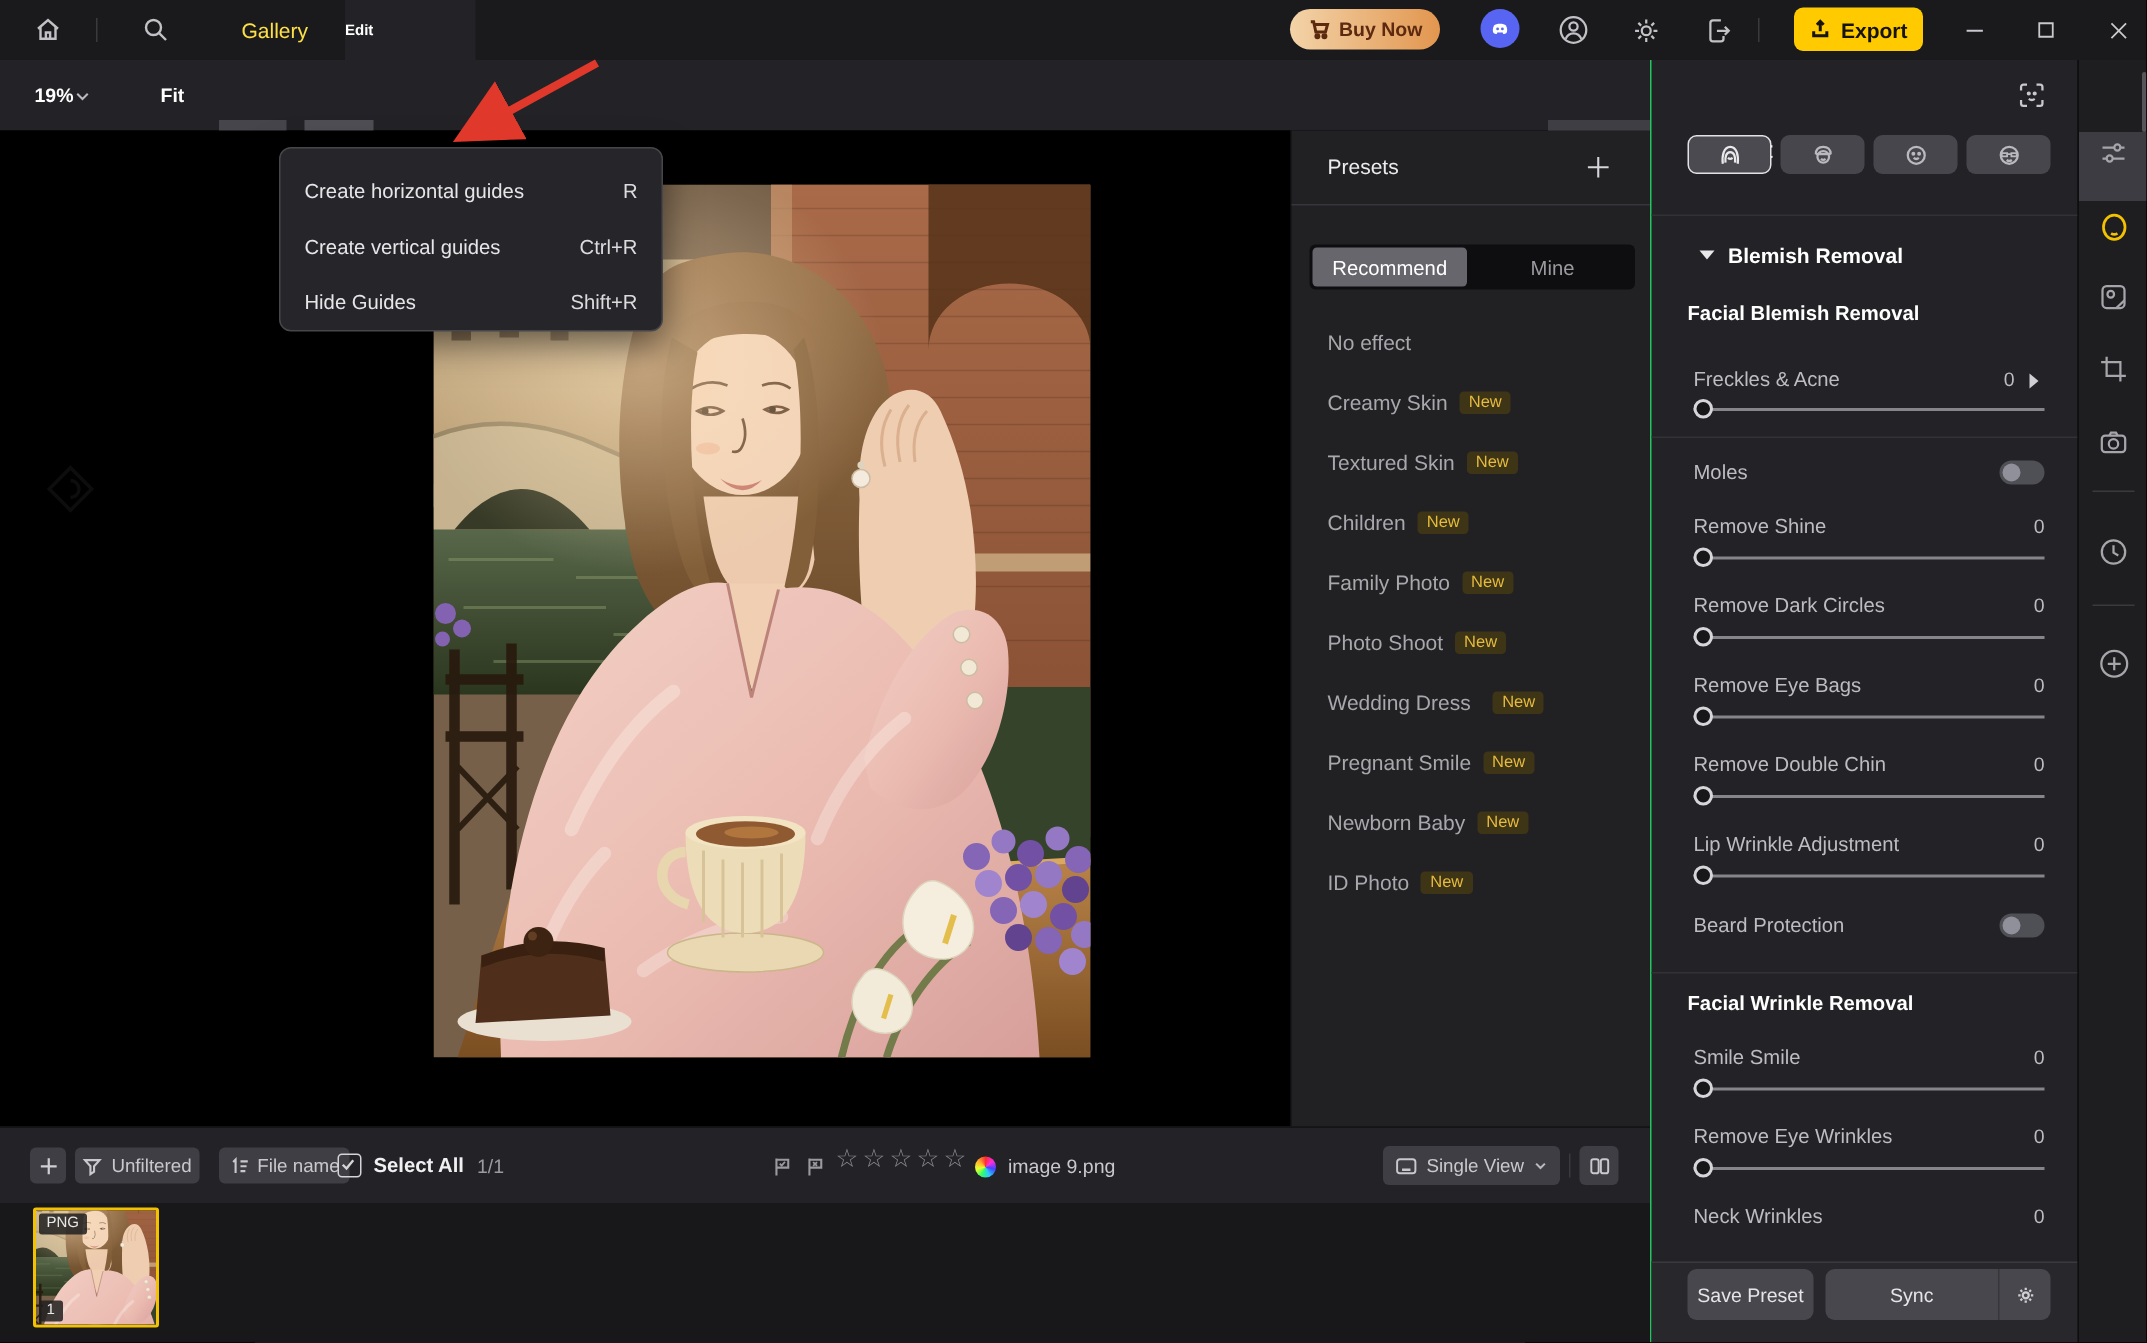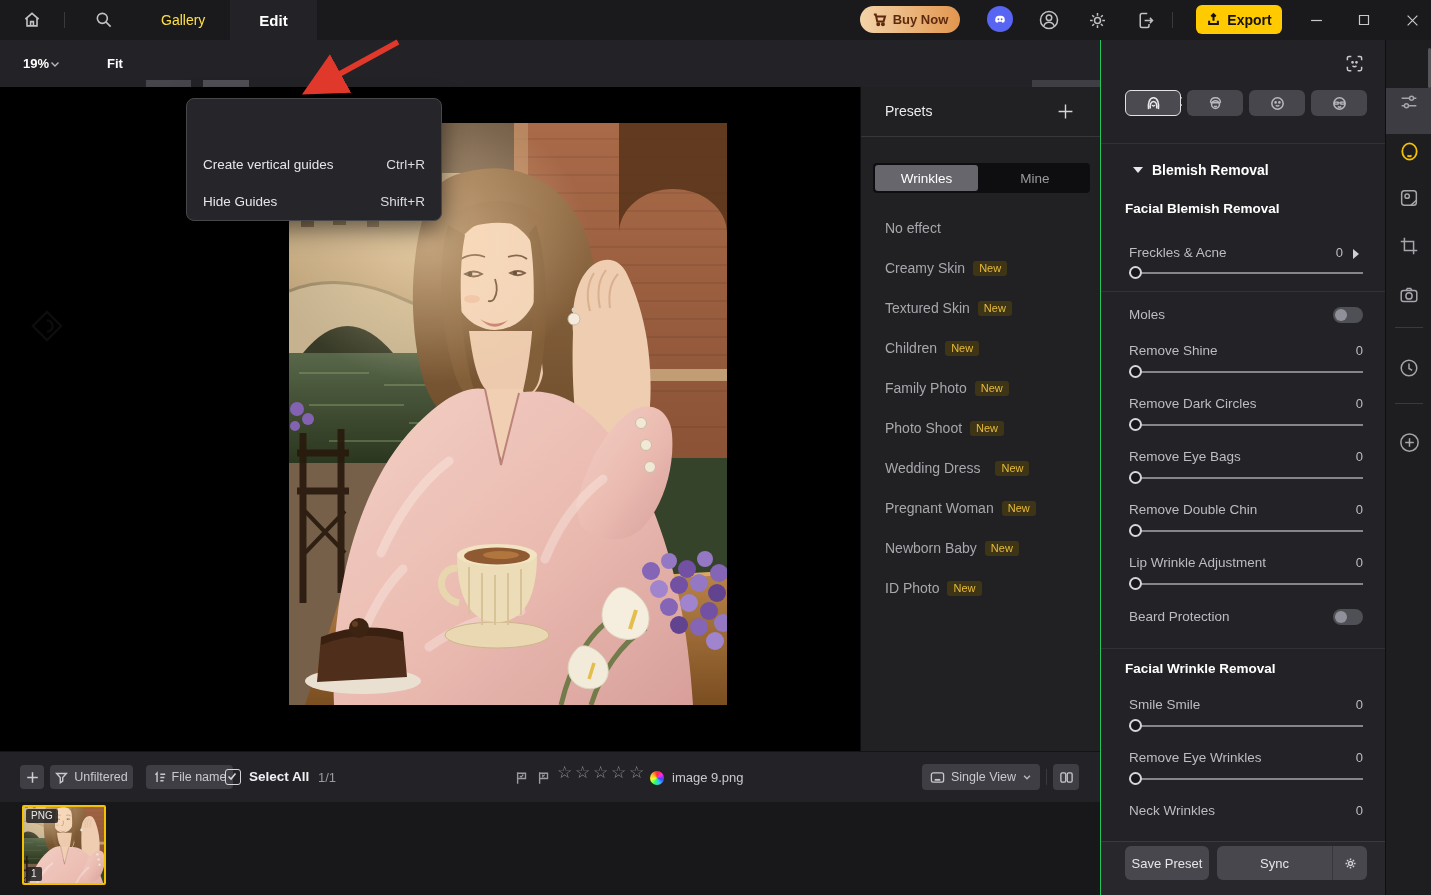--- a/index.html
+++ b/index.html
@@ -8,21 +8,21 @@
   .abs{position:absolute;}
   .row{display:flex;align-items:center;}
   svg.ic{display:block;}
   .ic *{vector-effect:non-scaling-stroke;}
 
   
   .topbar{left:0;top:0;width:1431px;height:40px;background:#1a1a1d;}
   .tb-icon{color:#c2c2c6;display:flex;align-items:center;justify-content:center;width:28px;height:28px;}
   .vdiv{width:1px;height:16px;background:#3a3a3e;}
   .tab-label{color:#fde047;font-size:14px;}
-  .edit-tab{left:230px;top:0;width:87px;height:40px;background:#232327;display:flex;align-items:center;justify-content:center;color:#fff;font-weight:bold;font-size:15px;}
+  .edit-tab{left:230px;top:0;width:87px;height:40px;background:#232327;display:flex;align-items:center;justify-content:flex-start;color:#fff;font-weight:bold;font-size:10px;}
   .buynow{left:860px;top:6px;width:100px;height:27px;border-radius:14px;background:linear-gradient(90deg,#f3d3a8,#e2964f);display:flex;align-items:center;justify-content:center;gap:6px;color:#5d2a10;font-weight:bold;font-size:13px;}
   .discord{left:987px;top:6px;width:26px;height:26px;border-radius:50%;background:#5865f2;display:flex;align-items:center;justify-content:center;}
   .export-btn{left:1196px;top:5px;width:86px;height:29px;border-radius:6px;background:#ffcb00;color:#161309;font-weight:bold;font-size:14px;display:flex;align-items:center;justify-content:center;gap:6px;}
   .winctl{color:#c9c9cd;width:30px;height:30px;display:flex;align-items:center;justify-content:center;}
 
   
   .toolbar{left:0;top:40px;width:1100px;height:47px;background:#232327;}
   .zoom-val{color:#fff;font-weight:bold;font-size:13px;}
   .fit{color:#fff;font-weight:bold;font-size:13px;}
   .tool-btn{top:40px;height:47px;display:flex;align-items:center;justify-content:center;color:#e8e8ec;}
@@ -378,20 +378,24 @@
             <circle cx="410" cy="504" r="9" fill="#7e62bd"></circle>
             <circle cx="426" cy="518" r="9" fill="#9b84d6"></circle>
         </g>
         <ellipse cx="140" cy="120" rx="160" ry="140" fill="url(#gGlow)"></ellipse>
         <rect x="0" y="0" width="438" height="582" fill="#ff9a3c" opacity=".05"></rect>
       </g>
     </svg>
   </div>
 
   <div class="abs ctxmenu">
+    <div class="ctx-item" style="top:8px;">
+      <span>Create horizontal guides</span>
+      <span class="ctx-sc">R</span>
+    </div>
     <div class="ctx-item" style="top:45px;">
       <span>Create vertical guides</span>
       <span class="ctx-sc">Ctrl+R</span>
     </div>
     <div class="ctx-item" style="top:82px;">
       <span>Hide Guides</span>
       <span class="ctx-sc">Shift+R</span>
     </div>
   </div>
 
@@ -406,21 +410,21 @@
 
   <div class="abs presets">
     <div class="presets-hd">
       <div class="presets-title">Presets</div>
       <svg class="ic abs" style="left:196px;top:16px;" width="17" height="17" viewBox="0 0 16 16" stroke="#d6d6da" stroke-width="1.4">
           <path d="M8 1.5 v13 M1.5 8 h13"></path>
         </svg>
     </div>
     <div class="seg">
       <div class="seg-active"></div>
-      <div class="seg-lbl" style="left:0;width:107px;color:#fff;z-index:2;">Wrinkles</div>
+      <div class="seg-lbl" style="left:0;width:107px;color:#fff;z-index:2;">Recommend</div>
       <div class="seg-lbl" style="left:107px;width:110px;color:#9a9a9f;">Mine</div>
     </div>
     <div class="pitem" style="top:121px;">
         <span>No effect</span>
       </div>
     <div class="pitem" style="top:161px;">
         <span>Creamy Skin</span>
         <span class="newbadge">New</span>
       </div>
     <div class="pitem" style="top:201px;">
@@ -437,21 +441,21 @@
       </div>
     <div class="pitem" style="top:321px;">
         <span>Photo Shoot</span>
         <span class="newbadge">New</span>
       </div>
     <div class="pitem" style="top:361px;gap:15px;">
         <span>Wedding Dress</span>
         <span class="newbadge">New</span>
       </div>
     <div class="pitem" style="top:401px;">
-        <span>Pregnant Woman</span>
+        <span>Pregnant Smile</span>
         <span class="newbadge">New</span>
       </div>
     <div class="pitem" style="top:441px;">
         <span>Newborn Baby</span>
         <span class="newbadge">New</span>
       </div>
     <div class="pitem" style="top:481px;">
         <span>ID Photo</span>
         <span class="newbadge">New</span>
       </div>

